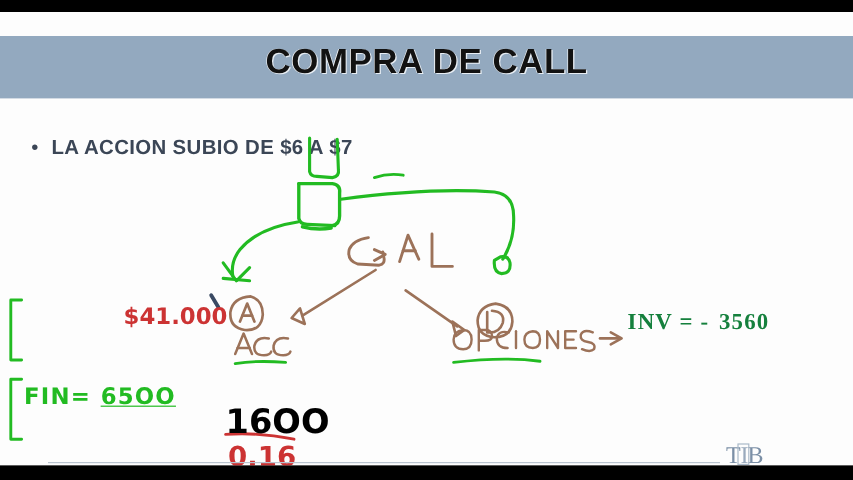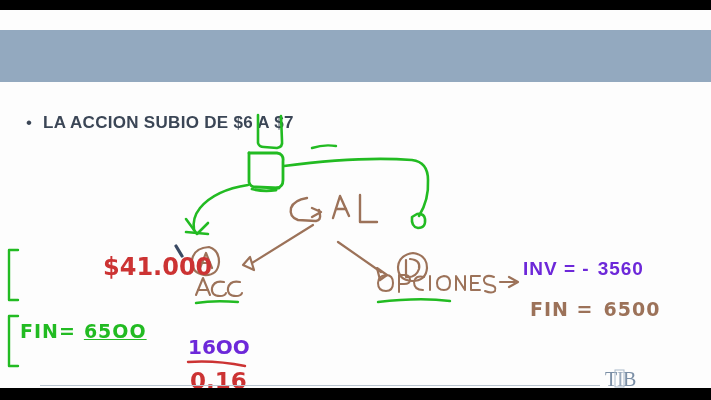--- a/index.html
+++ b/index.html
@@ -125,20 +125,21 @@
 </head>
 <body>
 
 <div class="screen">
 
   <div class="top-bar"></div>
 
   <div class="slide">
 
     <div class="title-band"></div>
+    <div class="title-text">COMPRA DE CALL</div>
 
     <div class="bullet-row">
       <span class="bullet-dot">•</span>
       <span class="bullet-line1">LA ACCION SUBIO DE $6 A $7</span>
     </div>
 
 
     <svg class="ink-layer" viewBox="0 0 711 378">
 
       <g stroke="#22bb22" stroke-width="2.6" fill="none" stroke-linecap="round" stroke-linejoin="round">
@@ -249,37 +250,34 @@
         <path d="M188,352 Q215,350 245,356"></path>
       </g>
 
       <g stroke="#22bb22" stroke-width="2.4" fill="none" stroke-linecap="round" stroke-linejoin="round">
         <path d="M18,306 L9,306 L9,356 L18,356"></path>
       </g>
 
     </svg>
 
 
-    <div style="position:absolute;left:103px;top:243px;font-family:'DejaVu Sans',sans-serif;font-size:24px;color:#cc3333;font-weight:bold;letter-spacing:0px;">$41.000</div>
+    <div style="position:absolute;left:103px;top:243px;font-family:'DejaVu Sans',sans-serif;font-size:19px;color:#cc3333;font-weight:bold;letter-spacing:0px;">$41.000</div>
 
     <div style="position:absolute;left:20px;top:310px;font-family:'DejaVu Sans',sans-serif;font-size:19px;color:#22bb22;font-weight:bold;letter-spacing:1px;">
       <span>FIN=</span><span style="margin-left:8px;text-decoration:underline;">65OO</span>
     </div>
 
-    <div style="position:absolute;left:188px;top:325px;font-family:'DejaVu Sans',sans-serif;font-size:20px;color:#6d28d9;font-weight:bold;">16OO</div>
+    <div style="position:absolute;left:188px;top:325px;font-family:'DejaVu Sans',sans-serif;font-size:28px;color:#000000;font-weight:bold;">16OO</div>
 
     <div style="position:absolute;left:190px;top:358px;font-family:'DejaVu Sans',sans-serif;font-size:23px;color:#cc3333;font-weight:bold;">0,16</div>
 
-    <div style="position:absolute;left:523px;top:248px;font-family:Liberation Sans, sans-serif;font-size:19px;color:#6d28d9;font-weight:bold;letter-spacing:1px;">
+    <div style="position:absolute;left:523px;top:248px;font-family:Liberation Serif, serif;font-size:19px;color:#15803d;font-weight:bold;letter-spacing:1px;">
       <span>INV = -</span><span style="margin-left:8px;">3560</span>
     </div>
 
-    <div style="position:absolute;left:530px;top:288px;font-family:'DejaVu Sans',sans-serif;font-size:19px;color:#9c7259;font-weight:bold;letter-spacing:1px;">
-      <span>FIN =</span><span style="margin-left:10px;">6500</span>
-    </div>
 
     <div class="footer-rule"></div>
 
     <svg class="logo" viewBox="0 0 40 28">
       <text x="1" y="21" font-family="Liberation Serif, serif" font-size="20" fill="#7b8fa6">T</text>
       <text x="13" y="21" font-family="Liberation Serif, serif" font-size="20" fill="#9aaabd">I</text>
       <text x="19" y="21" font-family="Liberation Serif, serif" font-size="20" fill="#7b8fa6">B</text>
       <rect x="11" y="5" width="9" height="17" fill="none" stroke="#aab9c9" stroke-width="1"></rect>
     </svg>
 

